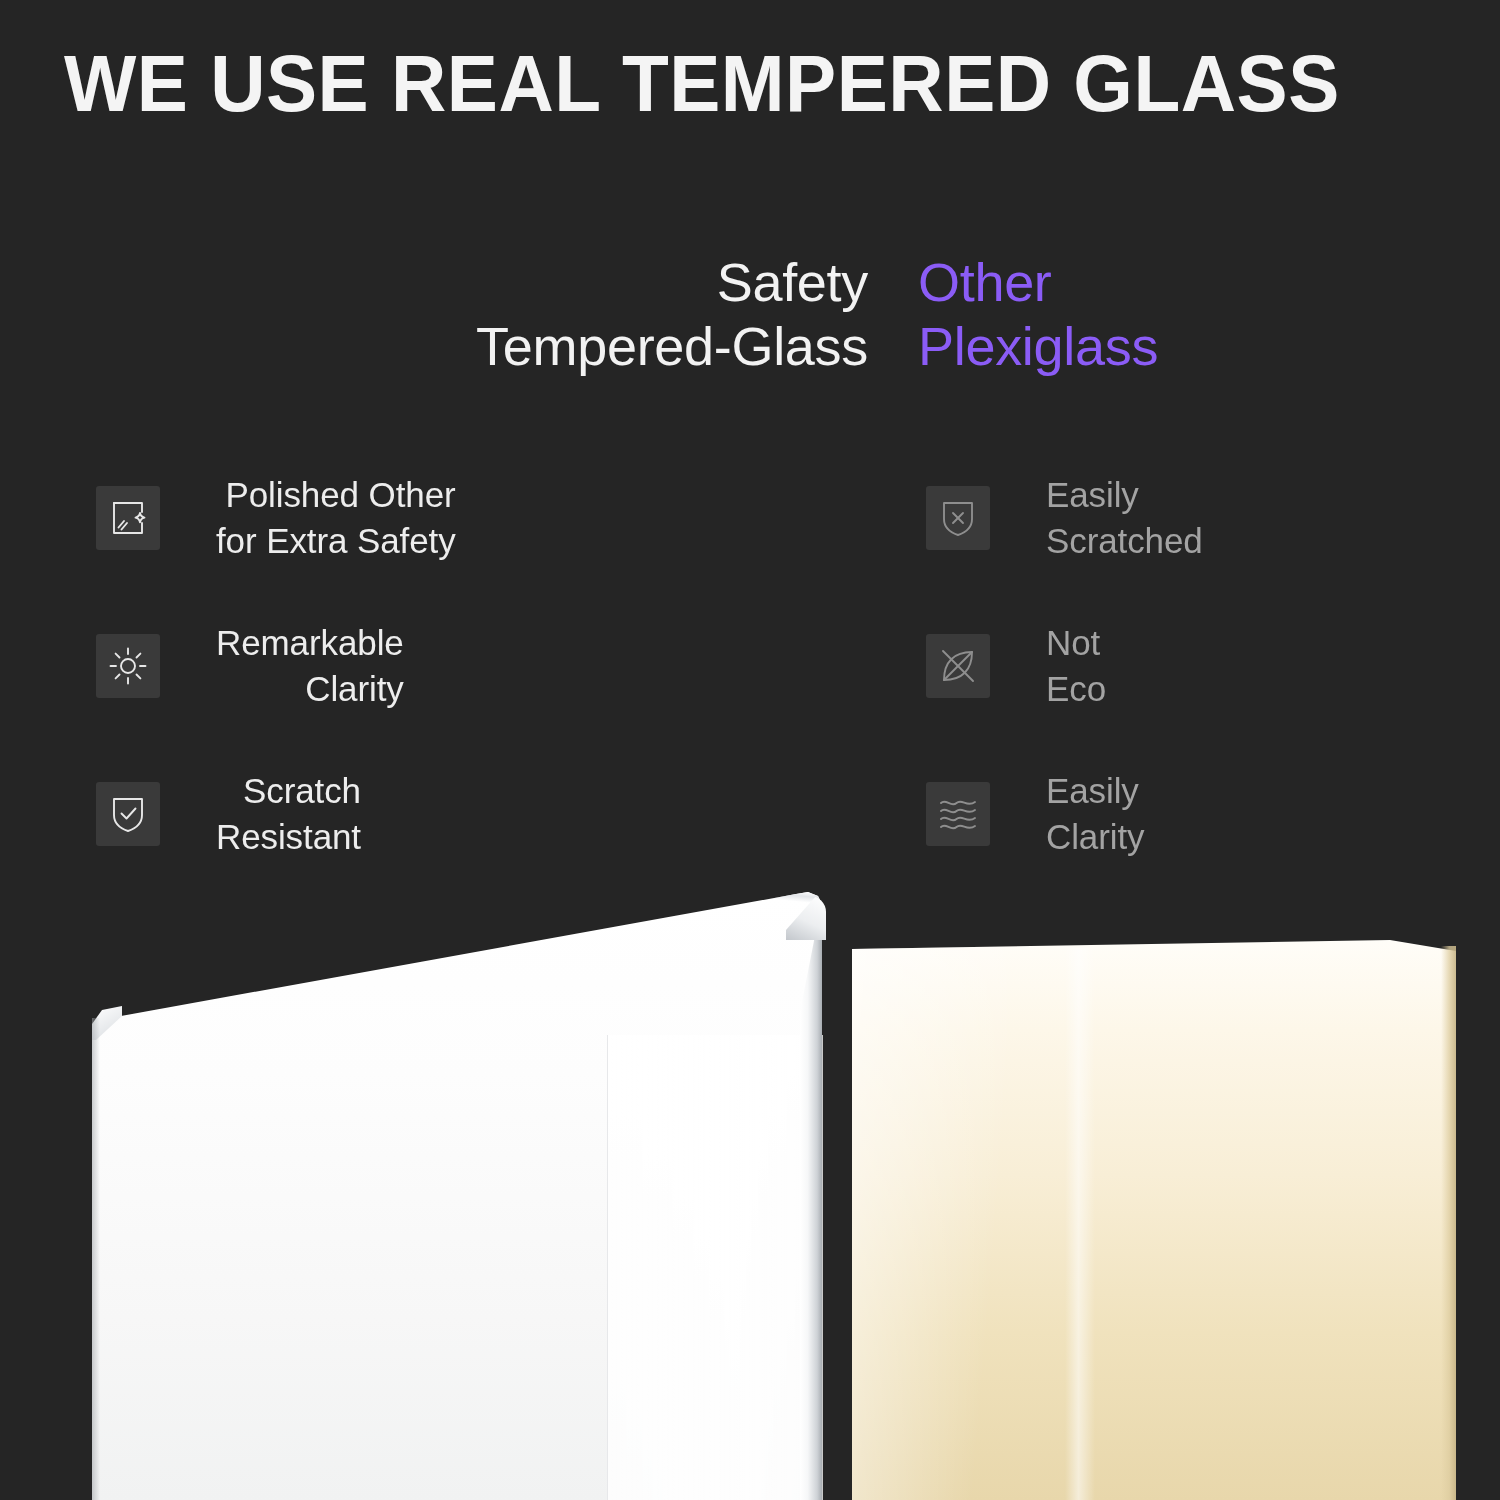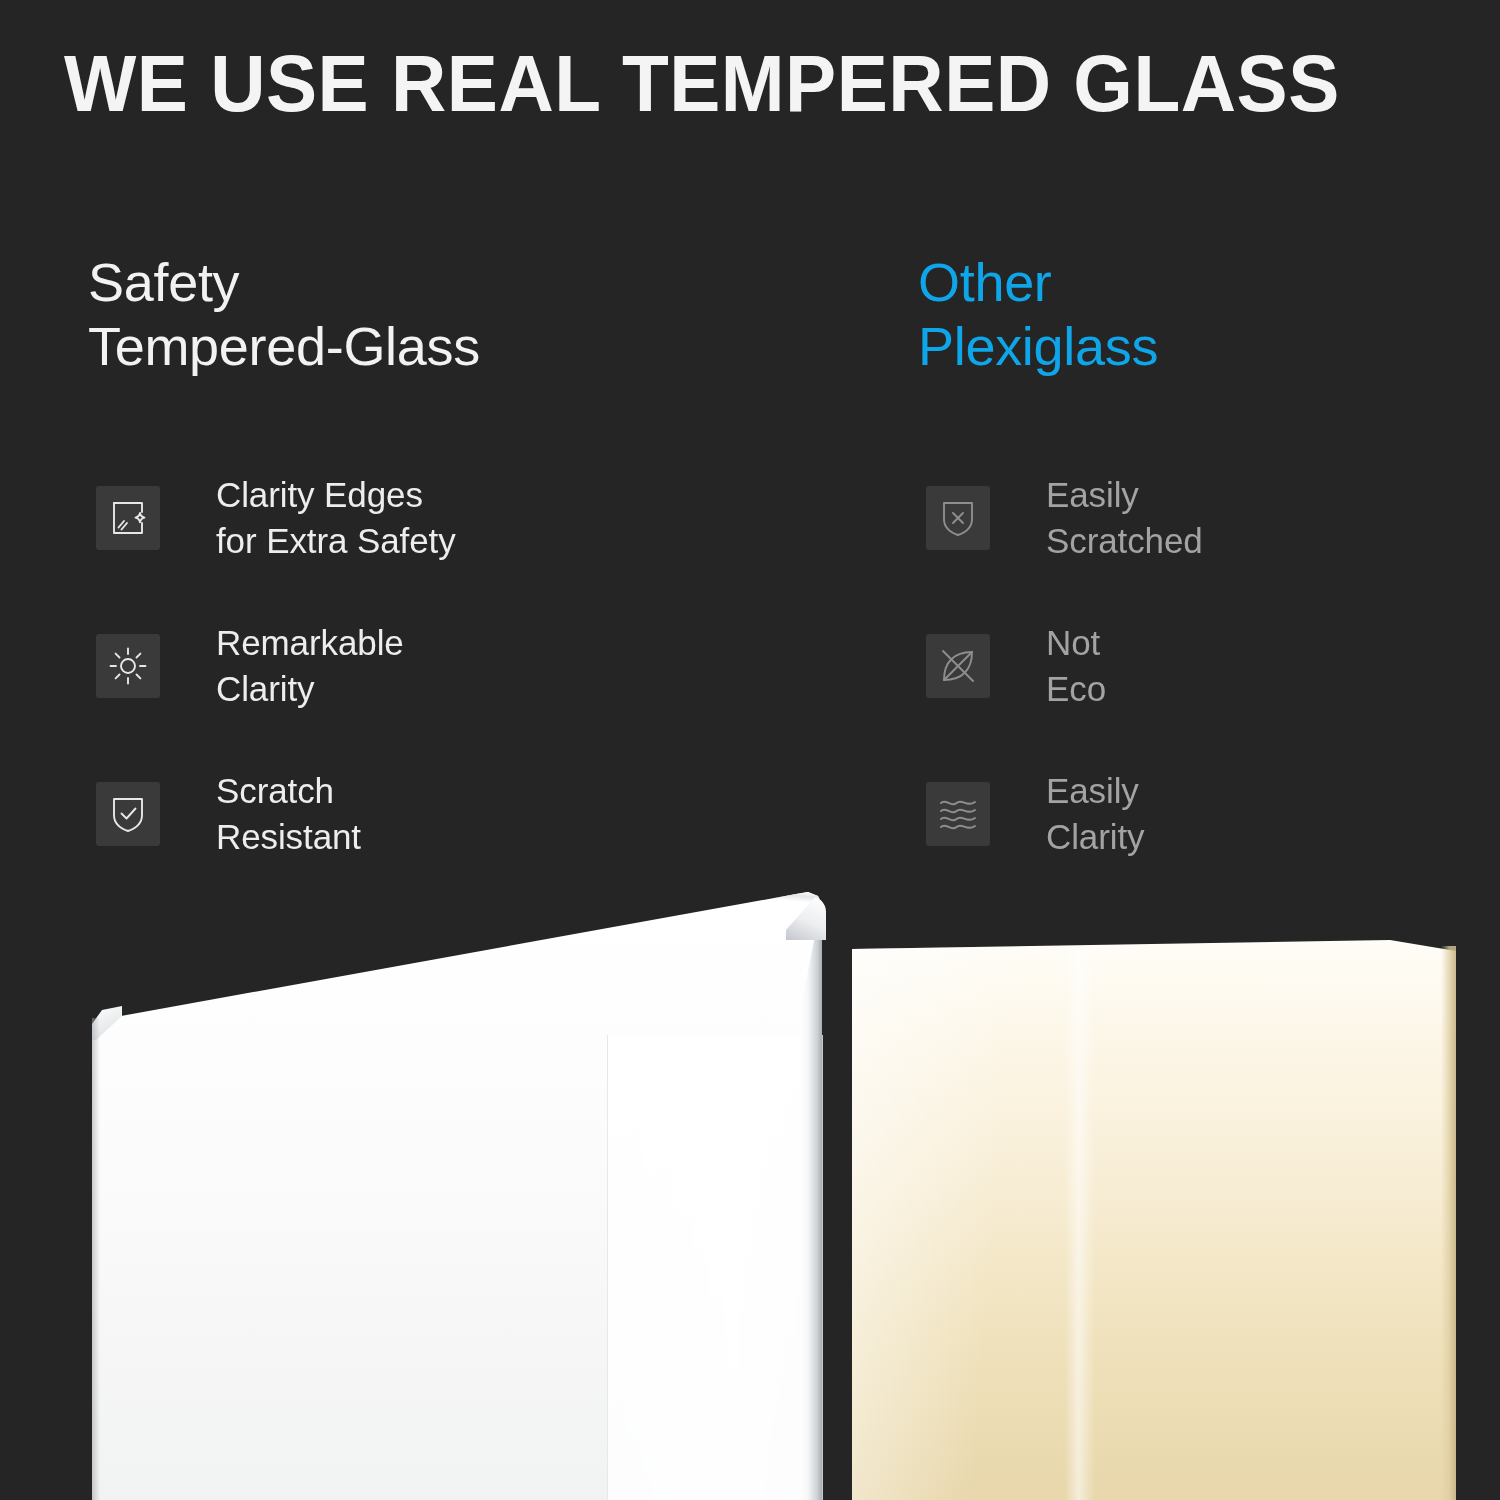--- a/index.html
+++ b/index.html
@@ -27,33 +27,33 @@
     line-height:1;
     letter-spacing:0.5px;
     color:#f4f4f4;
     transform:scaleX(0.97);
     transform-origin:left top;
     white-space:nowrap;
   }
 
   
   .column { position:absolute; top:250px; }
-  .column.left  { left:88px;  width:780px; }
+  .column.left  { left:88px;  width:780px;text-align:right; }
   .column.right { left:918px; width:560px; }
 
   .col-title {
     font-family:"Liberation Sans", sans-serif;
     font-weight:300;
     font-size:54px;
     line-height:64px;
     letter-spacing:-0.3px;
     white-space:pre-line;
   }
   .column.left  .col-title { color:#f2f2f2; }
-  .column.right .col-title { color:#0ea5e9; }
+  .column.right .col-title { color:#8b5cf6; }
 
   
   .features { position:absolute; top:218px; left:8px; width:100%; }
   .feature {
     display:flex;
     align-items:center;
     height:100px;
     margin-bottom:48px;
   }
   .feature:last-child { margin-bottom:16px; }
@@ -231,21 +231,21 @@
       <div class="feature">
         <div class="icon-box">
           <svg width="40" height="40" viewBox="0 0 40 40" fill="none" stroke="#e7e7e7" stroke-width="1.9" stroke-linecap="round" stroke-linejoin="round">
             <path d="M6 5 H34 V14"></path>
             <path d="M34 25 V35 H6 V5"></path>
             <path d="M10.5 29.5 L16 23"></path>
             <path d="M13.5 31.5 L19 25"></path>
             <path d="M32 15 C32.6 18, 33.6 19, 36.5 19.6 C33.6 20.2, 32.6 21.2, 32 24.2 C31.4 21.2, 30.4 20.2, 27.5 19.6 C30.4 19, 31.4 18, 32 15 Z"></path>
           </svg>
         </div>
-        <div class="feature-label">Clarity Edges
+        <div class="feature-label">Polished Other
 for Extra Safety</div>
       </div>
 
       <div class="feature">
         <div class="icon-box">
           <svg width="40" height="40" viewBox="0 0 40 40" fill="none" stroke="#e7e7e7" stroke-width="1.9" stroke-linecap="round">
             <circle cx="20" cy="20" r="7"></circle>
             <path d="M20 2.5 V8"></path>
               <path d="M20 32 V37.5"></path>
             <path d="M2.5 20 H8"></path>

